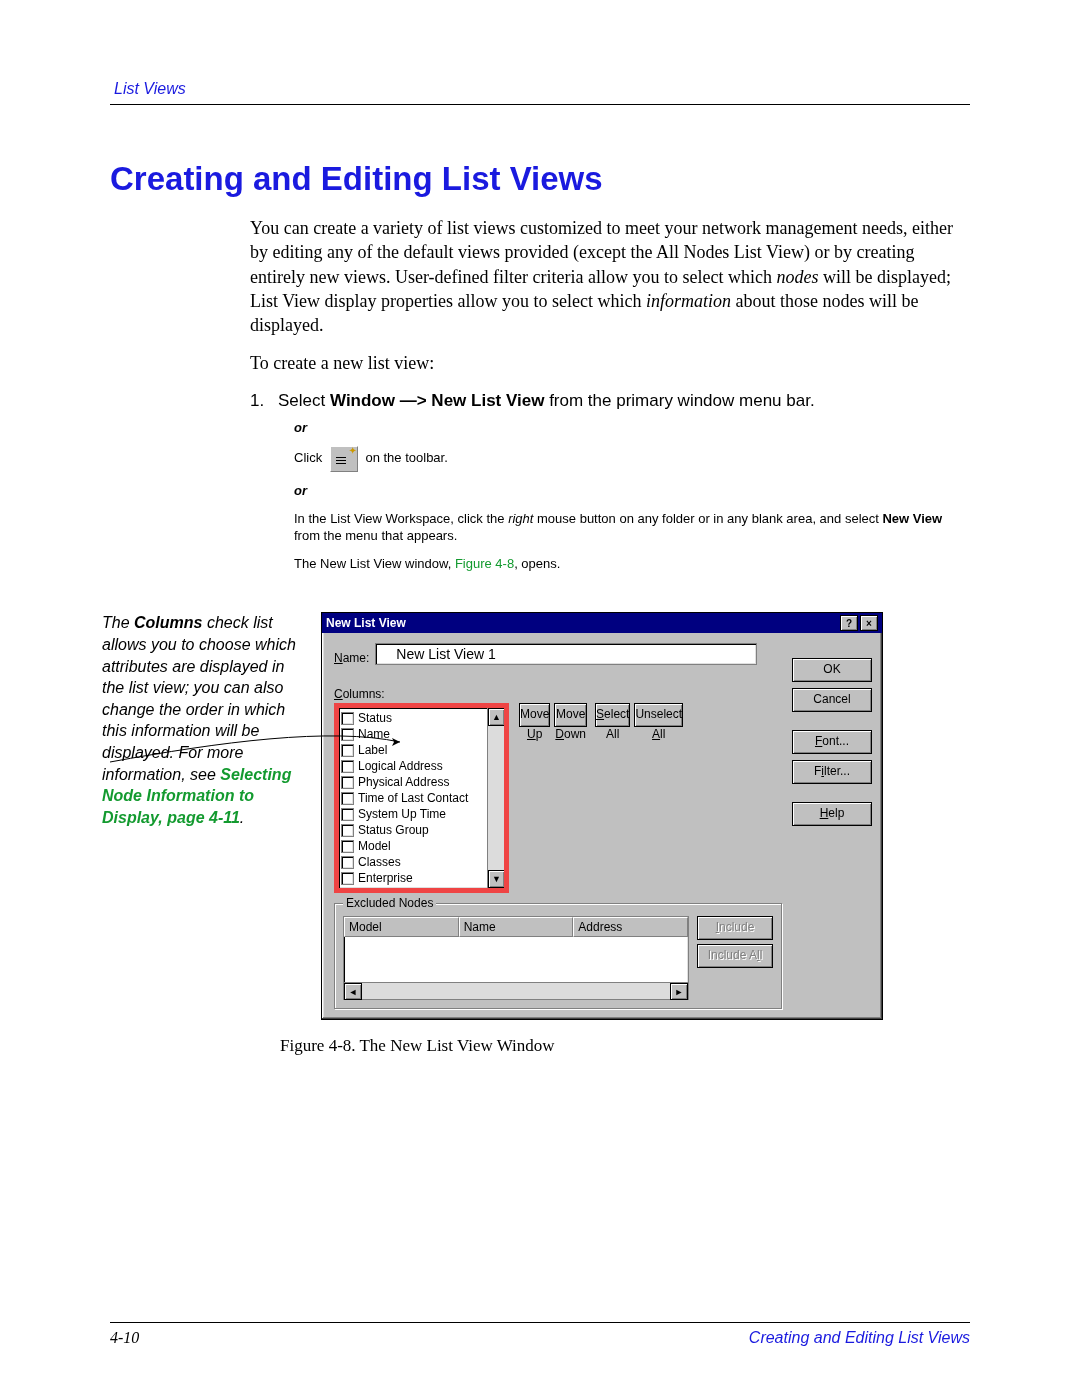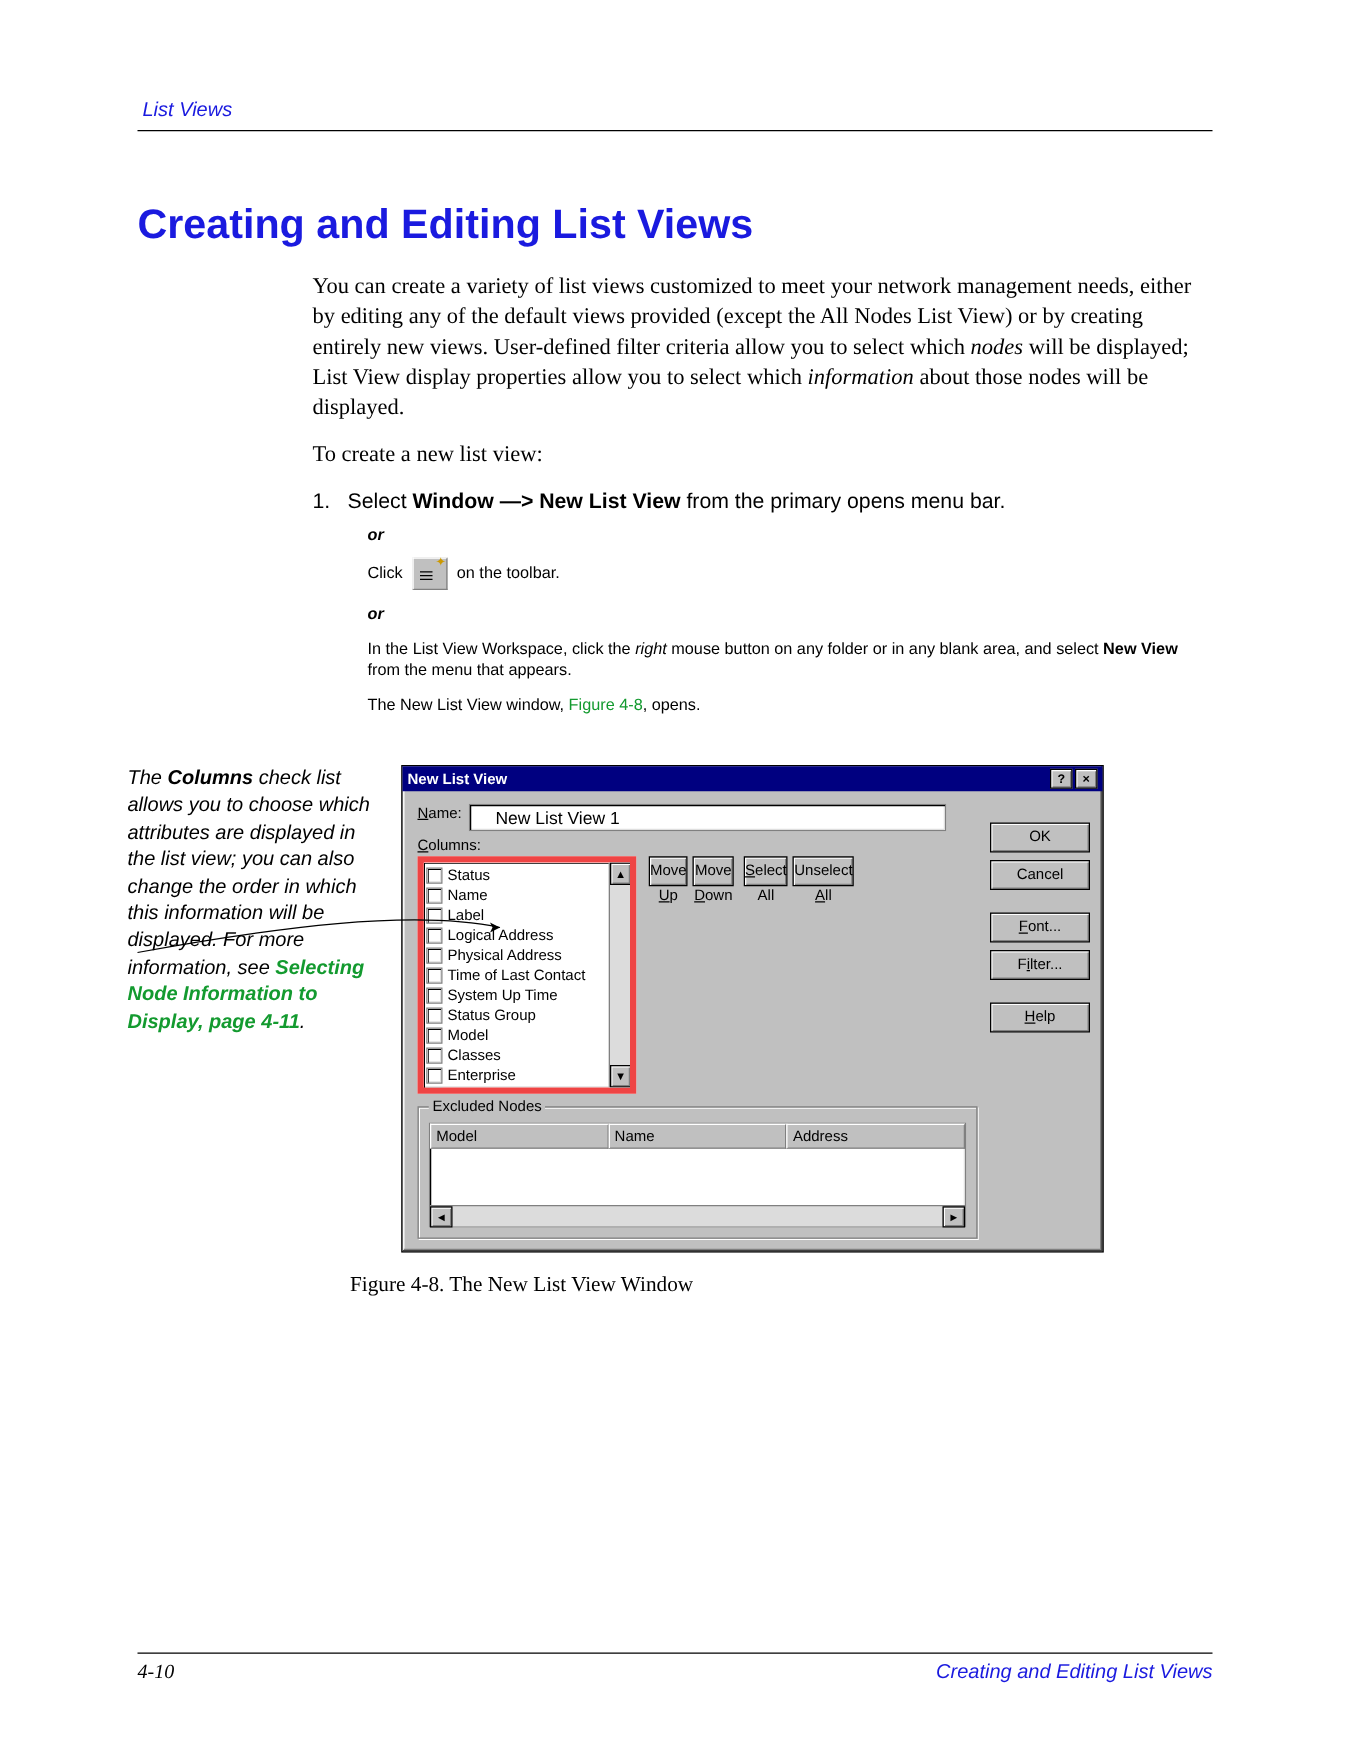--- a/index.html
+++ b/index.html
@@ -141,21 +141,21 @@
     height: 22px;
     background: #c0c0c0;
     border: 1px solid #000;
     box-shadow: inset 1px 1px #fff, inset -1px -1px #808080;
     text-align: center;
     font-size: 12px;
     line-height: 20px;
   }
   .winbtn.disabled { color: #808080; text-shadow: 1px 1px #fff; }
   .lbl { display: block; margin-bottom: 2px; }
-  .field-row { display: flex; align-items: flex-start; margin-bottom: 4px; }
+  .field-row { display: flex; align-items: flex-end; margin-bottom: 22px; }
   .field-row .lbl { margin: 0 6px 0 0; }
   .text-input {
     flex: 1; height: 18px; background: #fff;
     border: 1px solid #808080;
     box-shadow: inset 1px 1px #000, inset -1px -1px #dfdfdf;
     padding: 1px 20px;
     font-family: inherit; font-size: 14px;
     max-width: 340px;
   }
   .cols-area { display: flex; align-items: flex-start; gap: 10px; }
@@ -275,21 +275,21 @@
 
   <div class="body-col">
     <p>
       You can create a variety of list views customized to meet your network management needs, either by editing any of the default views provided (except the All Nodes List View) or by creating entirely new views. User-defined filter criteria allow you to select which <i>nodes</i> will be displayed; List View display properties allow you to select which <i>information</i> about those nodes will be displayed.
     </p>
     <p class="smallgap">To create a new list view:</p>
 
     <div class="step-row">
       <div class="step-num">1.</div>
       <div class="step-body">
-        <span>Select </span><b>Window —&gt; New List View</b><span> from the primary opens menu bar.</span>
+        <span>Select </span><b>Window —&gt; New List View</b><span> from the primary window menu bar.</span>
       </div>
     </div>
 
     <div class="sub-indent">
       <p class="or-label">or</p>
       <p>
         <span>Click</span>
         <span class="toolbar-btn"></span>
         <span>on the toolbar.</span>
       </p>
@@ -395,20 +395,24 @@
                 <div class="thead">
                   <div class="th">Model</div>
                   <div class="th">Name</div>
                   <div class="th">Address</div>
                 </div>
                 <div class="hscroll">
                   <div class="harrow">◄</div>
                   <div class="harrow">►</div>
                 </div>
               </div>
+              <div class="excl-btns">
+                <div class="winbtn disabled"><span class="u">I</span>nclude</div>
+                <div class="winbtn disabled">Include A<span class="u">l</span>l</div>
+              </div>
             </div>
           </div>
         </div>
 
         <div class="dlg-right">
           <div class="winbtn">OK</div>
           <div class="winbtn">Cancel</div>
           <div style="height:6px"></div>
           <div class="winbtn"><span class="u">F</span>ont...</div>
           <div class="winbtn">F<span class="u">i</span>lter...</div>

